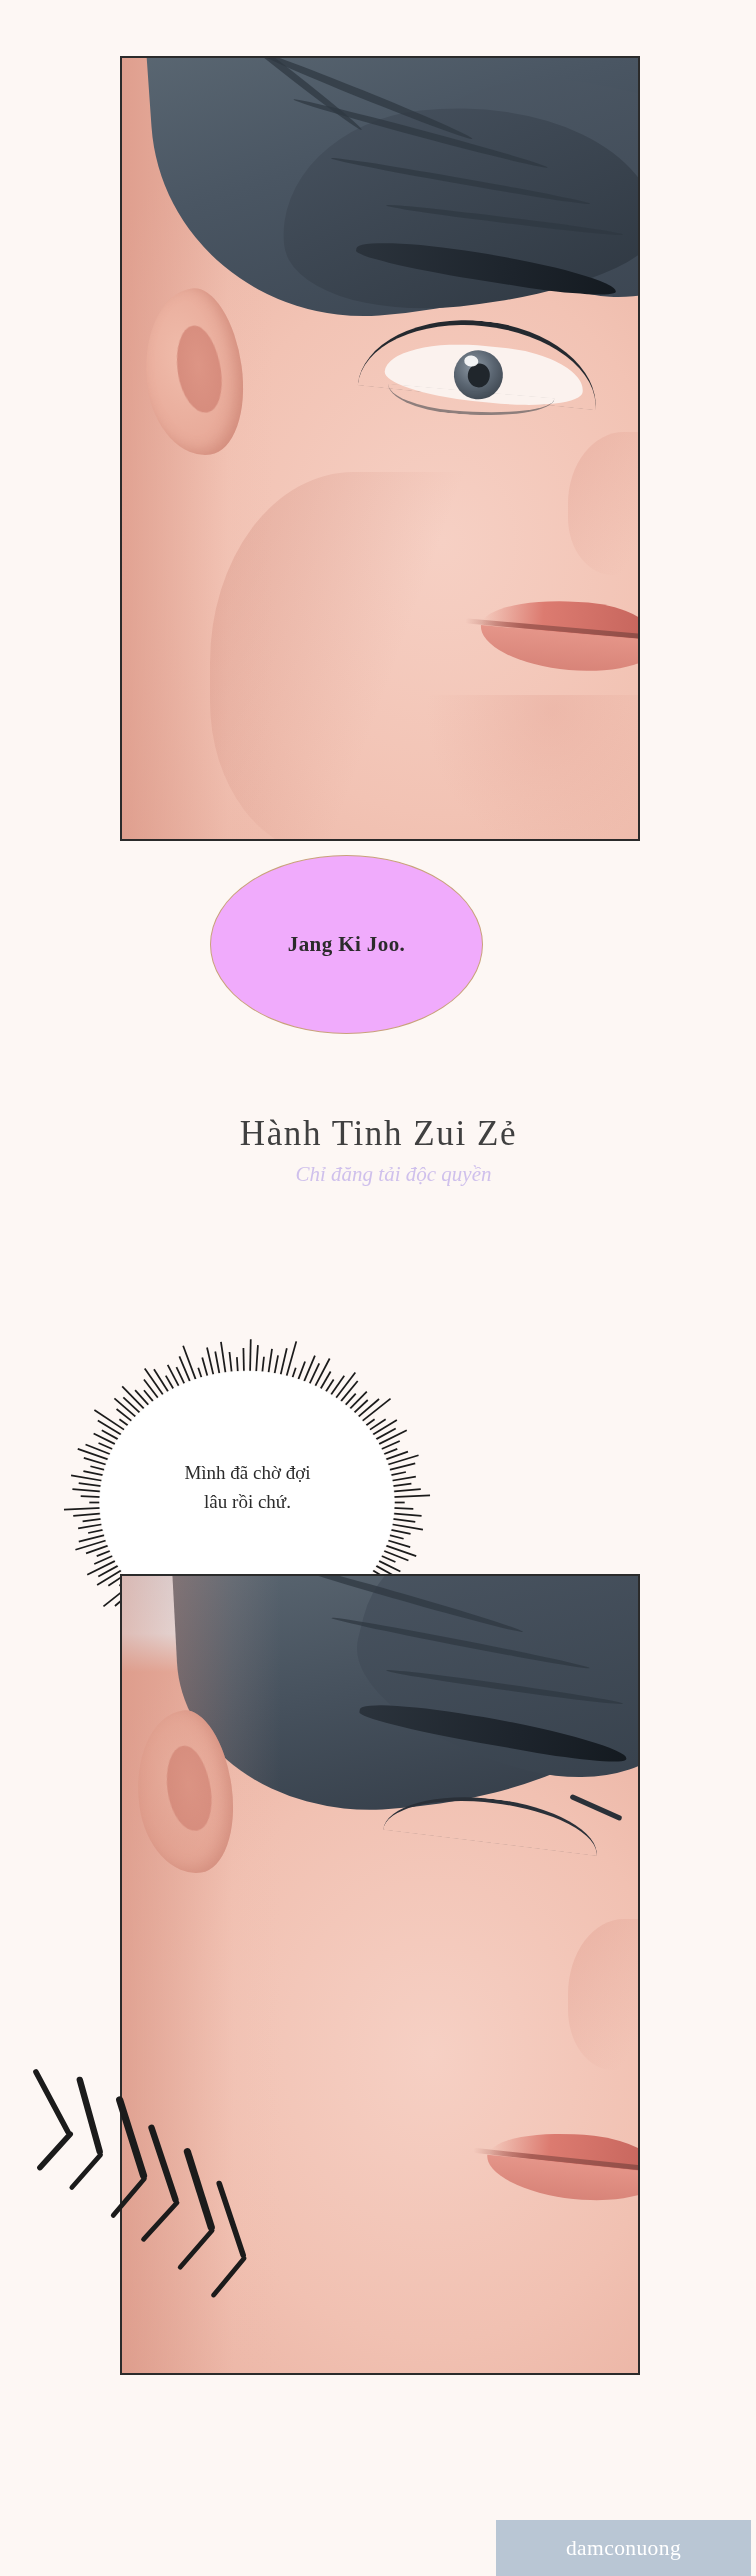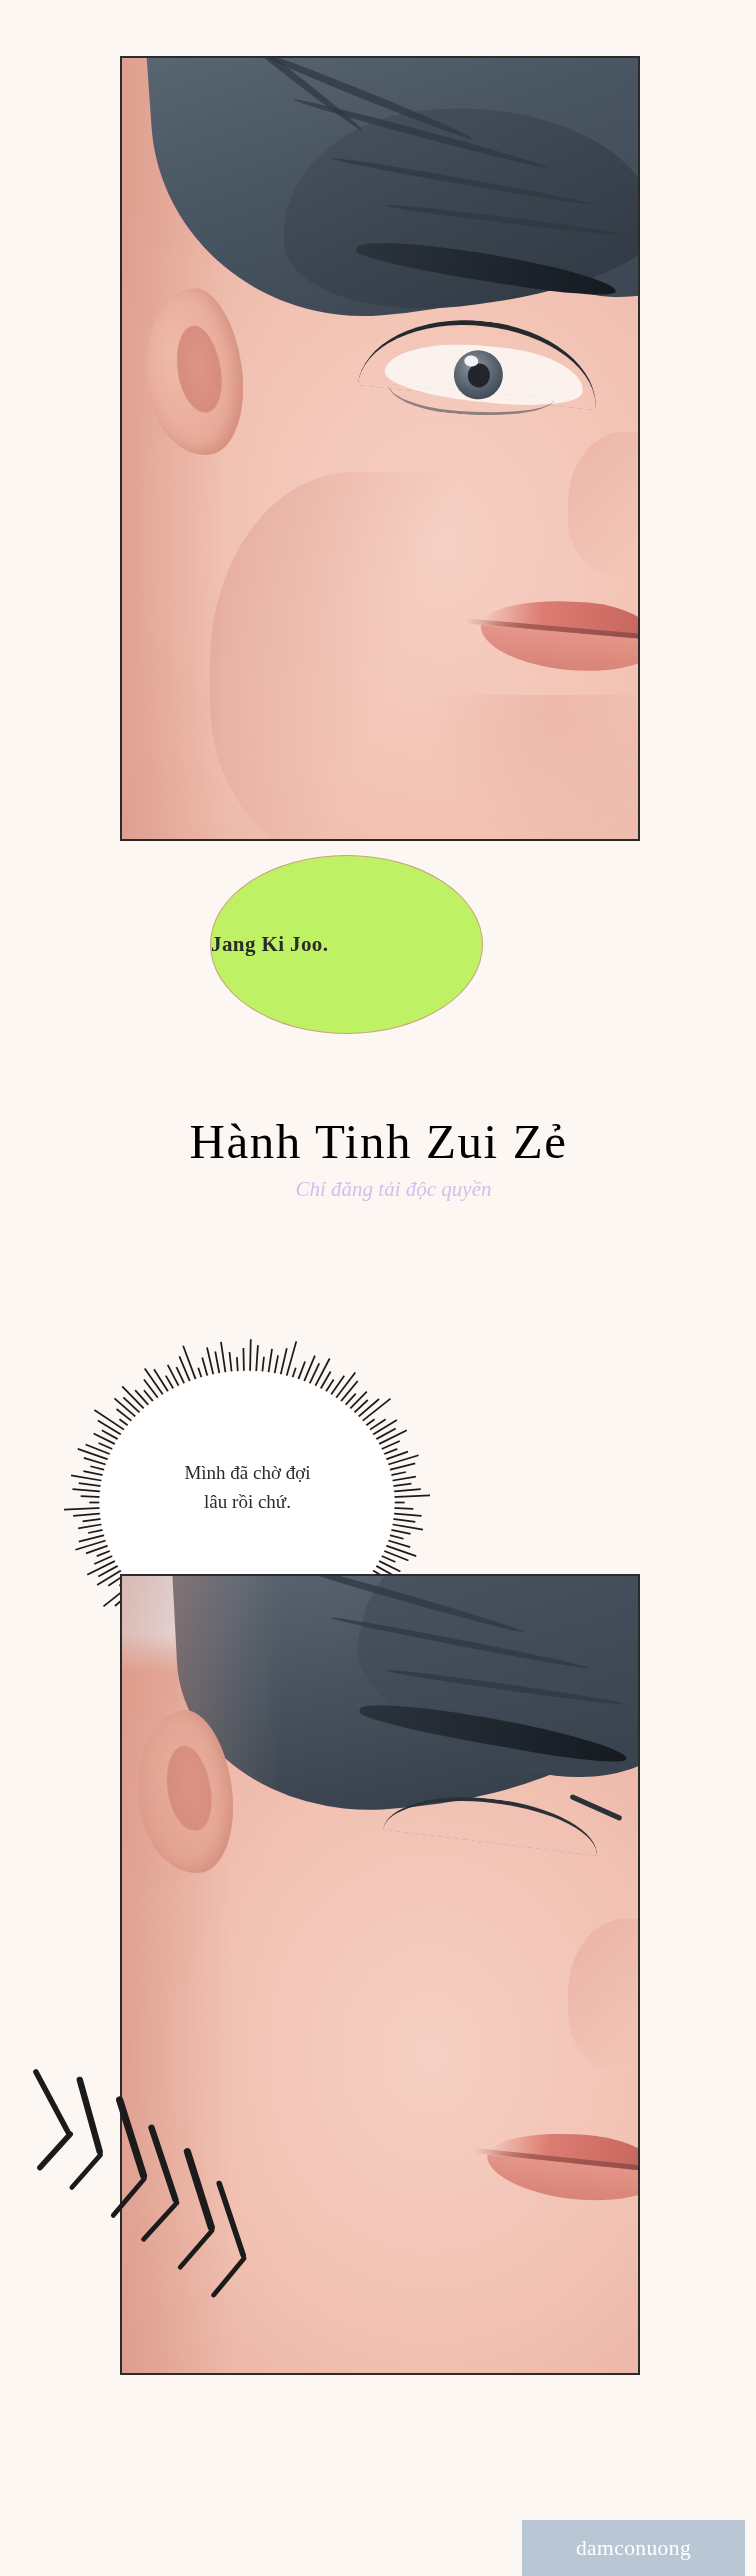--- a/index.html
+++ b/index.html
@@ -237,46 +237,46 @@
   }
 
   
   .bubble1 {
     position: absolute;
     left: 210px;
     top: 855px;
     width: 271px;
     height: 177px;
     border-radius: 50%;
-    background: #bef264;
+    background: #f0abfc;
     border: 1.6px solid #c9a27a;
     display: flex;
     align-items: center;
-    justify-content: flex-start;
+    justify-content: center;
   }
   .bubble1 .txt {
     font-family: "Liberation Serif", serif;
     font-size: 21px;
     font-weight: bold;
     color: #2b2b2b;
     letter-spacing: 0.4px;
   }
 
   
   .wm {
     position: absolute;
     left: 0;
     top: 1115px;
     width: 757px;
     text-align: center;
   }
   .wm-title {
     font-family: "Liberation Serif", serif;
-    font-size: 49px;
-    color: #000000;
+    font-size: 35px;
+    color: #404040;
     letter-spacing: 1.6px;
     line-height: 1.1;
   }
   .wm-sub1 {
     font-family: "Liberation Serif", serif;
     font-size: 21px;
     color: #cfc0ec;
     margin-top: 8px;
     font-style: italic;
     margin-left: 30px;
@@ -455,23 +455,23 @@
     position: absolute;
     left: 24px;
     top: 2056px;
     width: 263px;
     height: 263px;
   }
 
   
   .footer-wm {
     position: absolute;
-    right: 12px;
+    right: 6px;
     bottom: 0;
-    width: 223px;
+    width: 255px;
     height: 56px;
     background: #b9c6d4;
     display: flex;
     align-items: center;
     justify-content: center;
     margin-top: 41px;
   }
   .footer-wm span {
     font-family: "Liberation Serif", serif;
     font-size: 21.5px;

